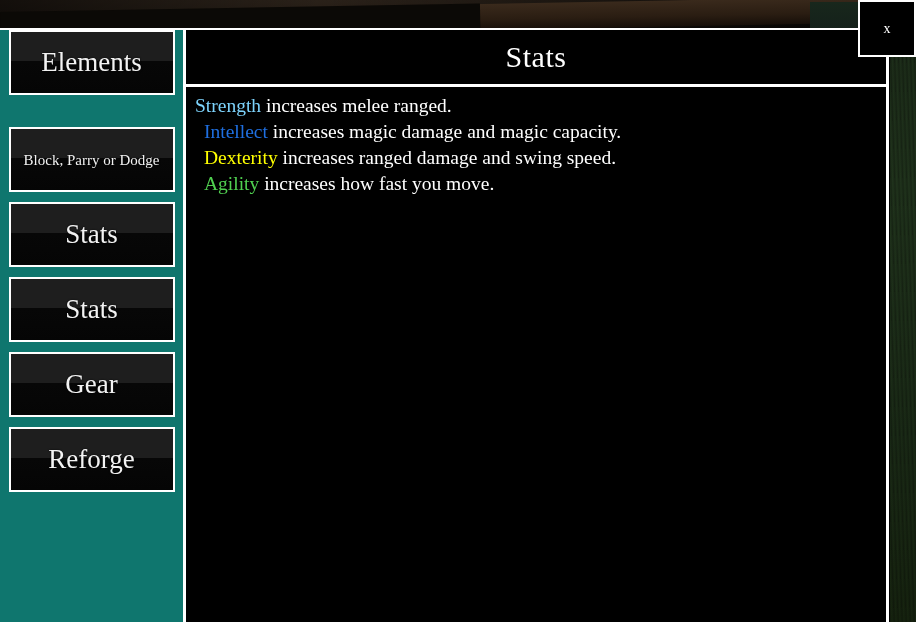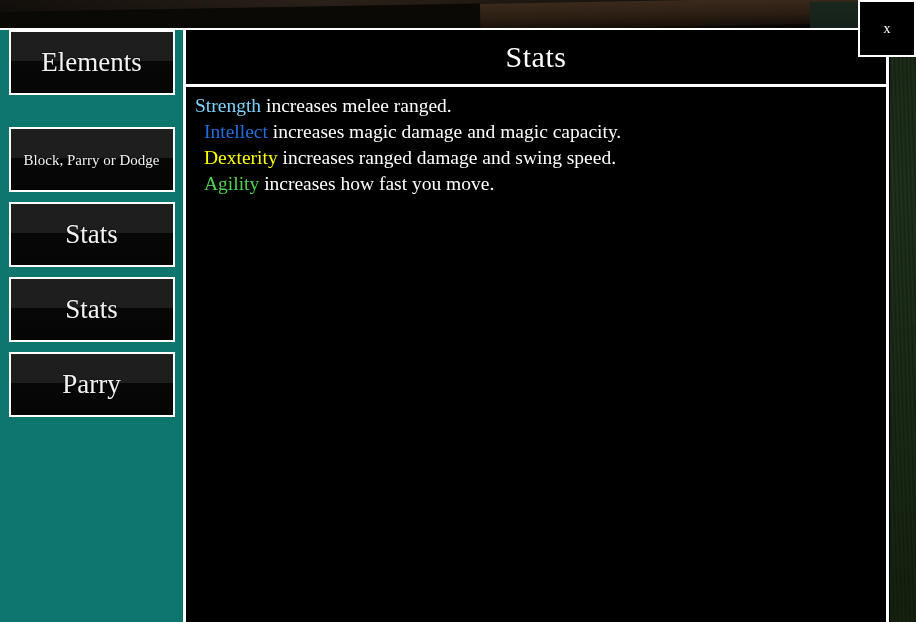--- a/index.html
+++ b/index.html
@@ -201,21 +201,24 @@
         <div class="nav-button small">
           <span class="nav-label">Block, Parry or Dodge</span>
         </div>
         <div class="nav-button tall">
           <span class="nav-label">Stats</span>
         </div>
         <div class="nav-button tall">
           <span class="nav-label">Stats</span>
         </div>
         <div class="nav-button tall">
-          <span class="nav-label">Parry</span>
+          <span class="nav-label">Gear</span>
+        </div>
+        <div class="nav-button tall">
+          <span class="nav-label">Reforge</span>
         </div>
       </div>
   </div>
 
   <div id="content-panel">
     <div id="content-title">Stats</div>
     <div id="content-title-rule"></div>
     <div id="content-body">
 
     <div class="stat-line"><span class="stat-name" style="color: #7dd3fc;">Strength</span><span class="stat-desc"> increases melee ranged.</span></div>

